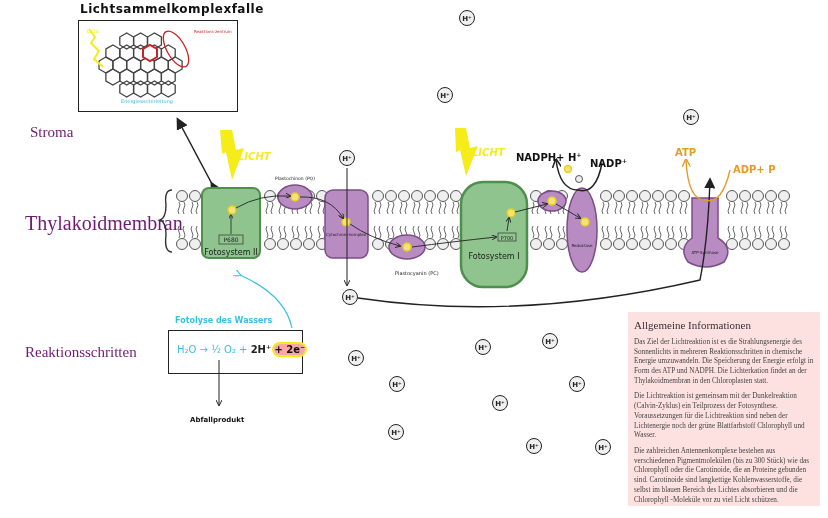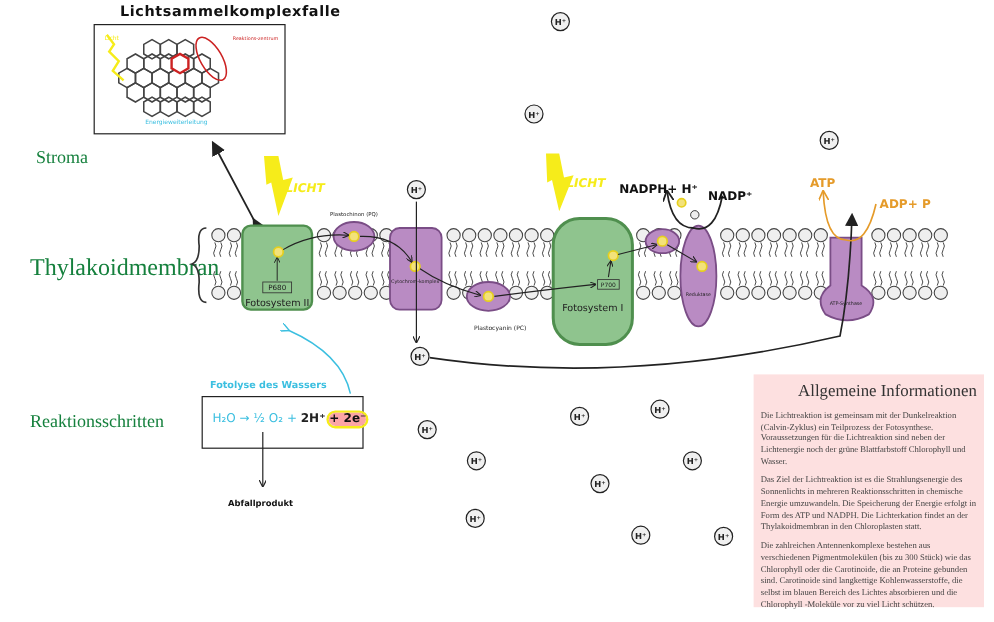--- a/index.html
+++ b/index.html
@@ -1,24 +1,24 @@
 <!DOCTYPE html>
 <html><head>
 <meta charset="utf-8">
 <style>
   html,body{margin:0;padding:0;background:#fff;}
   body{width:828px;height:518px;position:relative;overflow:hidden;font-family:"Liberation Serif",serif;}
   .abs{position:absolute;}
-  .serif{font-family:"Liberation Serif",serif;color:#15803d;}
-  .hand{font-family:"DejaVu Sans",sans-serif;font-weight:bold;margin-left:20px;}
+  .serif{font-family:"Liberation Serif",serif;color:#701a75;}
+  .hand{font-family:"DejaVu Sans",sans-serif;font-weight:bold;}
   #title-lhc{left:80px;top:2px;font-size:12px;letter-spacing:0.5px;color:#111;}
   #lhc-box{left:78px;top:20px;width:158px;height:90px;border:1.5px solid #222;}
   .region-label{font-size:15px;}
   #info{left:628px;top:312px;width:192px;height:194px;background:#fde0e0;font-size:7.2px;line-height:1.35;color:#444;padding:0 6px;box-sizing:border-box;}
-  #info h3{font-size:14px;font-weight:normal;text-align:right;margin:6px 0 5px;color:#333;}
+  #info h3{font-size:11px;font-weight:normal;text-align:left;margin:6px 0 5px;color:#333;}
   #info p{margin:0 0 6px;}
   .eq-box{left:168px;top:330px;width:133px;height:42px;border:1.5px solid #222;}
   .hplus{position:absolute;width:16px;height:16px;border:1.3px solid #222;border-radius:50%;background:#f0f0f0;font-family:"DejaVu Sans",sans-serif;font-size:7px;font-weight:bold;text-align:center;line-height:16px;color:#222;box-sizing:border-box;}
 </style>
 </head>
 <body>
 
 <div class="abs hand" id="title-lhc">Lichtsammelkomplexfalle</div>
 <div class="abs" id="lhc-box">
   <svg width="158" height="90">
@@ -353,16 +353,16 @@
     <div class="hplus" style="left: 492px; top: 395px;">H⁺</div>
     <div class="hplus" style="left: 569px; top: 376px;">H⁺</div>
     <div class="hplus" style="left: 388px; top: 424px;">H⁺</div>
     <div class="hplus" style="left: 526px; top: 438px;">H⁺</div>
     <div class="hplus" style="left: 595px; top: 439px;">H⁺</div>
     <div class="hplus" style="left: 692px; top: 439px;">H⁺</div>
   </div>
 
 <div class="abs serif" id="info">
   <h3>Allgemeine Informationen</h3>
+  <p>Das Ziel der Lichtreaktion ist es die Strahlungsenergie des Sonnenlichts in mehreren Reaktionsschritten in chemische Energie umzuwandeln. Die Speicherung der Energie erfolgt in Form des ATP und NADPH. Die Lichterkation findet an der Thylakoidmembran in den Chloroplasten statt.</p>
   <p>Die Lichtreaktion ist gemeinsam mit der Dunkelreaktion (Calvin-Zyklus) ein Teilprozess der Fotosynthese. Voraussetzungen für die Lichtreaktion sind neben der Lichtenergie noch der grüne Blattfarbstoff Chlorophyll und Wasser.</p>
-  <p>Das Ziel der Lichtreaktion ist es die Strahlungsenergie des Sonnenlichts in mehreren Reaktionsschritten in chemische Energie umzuwandeln. Die Speicherung der Energie erfolgt in Form des ATP und NADPH. Die Lichterkation findet an der Thylakoidmembran in den Chloroplasten statt.</p>
   <p>Die zahlreichen Antennenkomplexe bestehen aus verschiedenen Pigmentmolekülen (bis zu 300 Stück) wie das Chlorophyll oder die Carotinoide, die an Proteine gebunden sind. Carotinoide sind langkettige Kohlenwasserstoffe, die selbst im blauen Bereich des Lichtes absorbieren und die Chlorophyll -Moleküle vor zu viel Licht schützen.</p>
 </div>
 
 </body></html>

